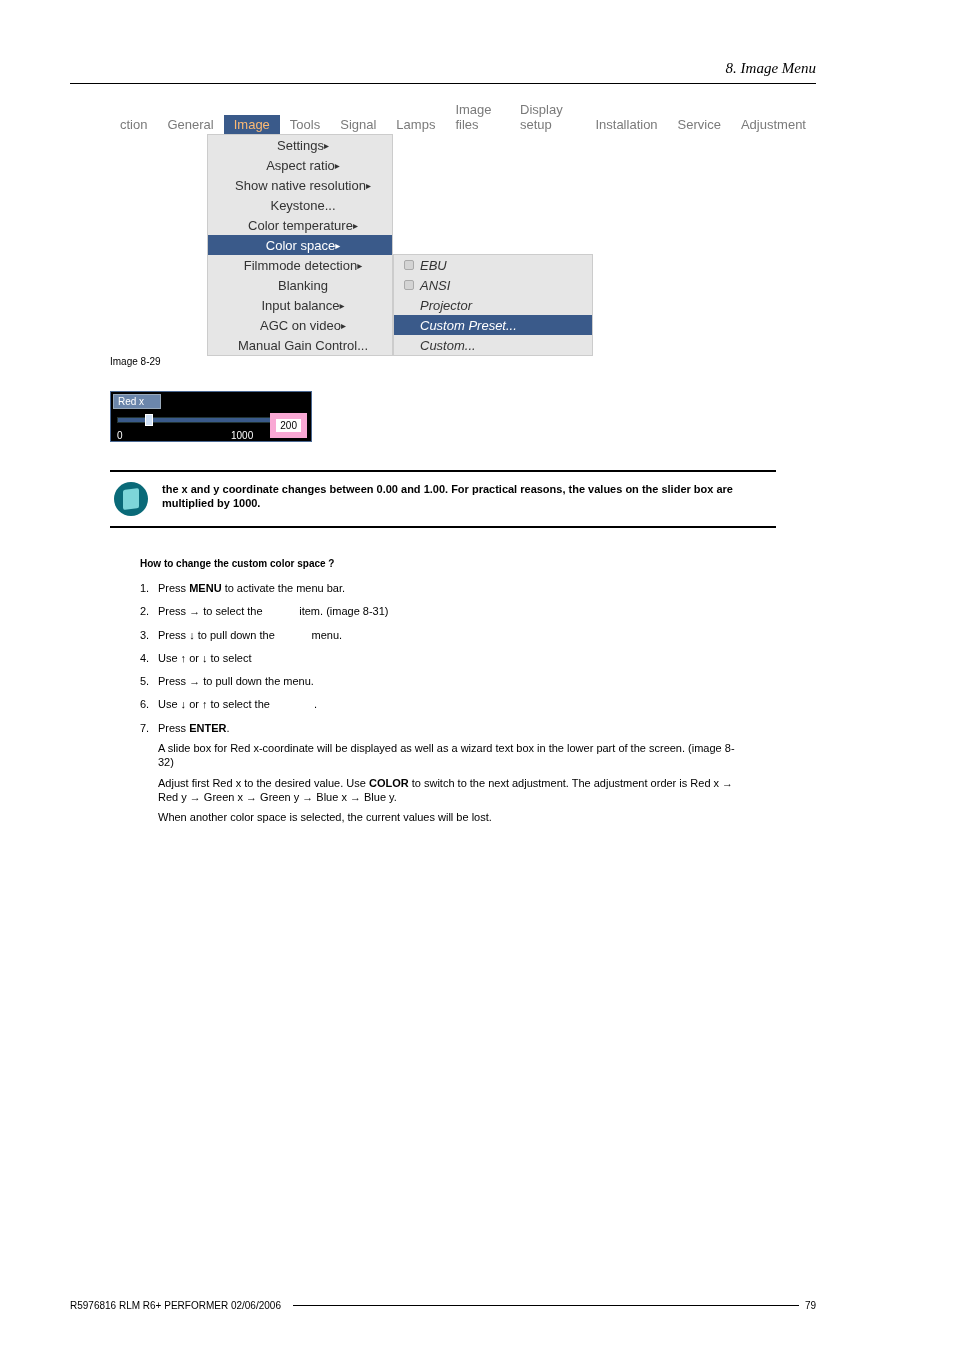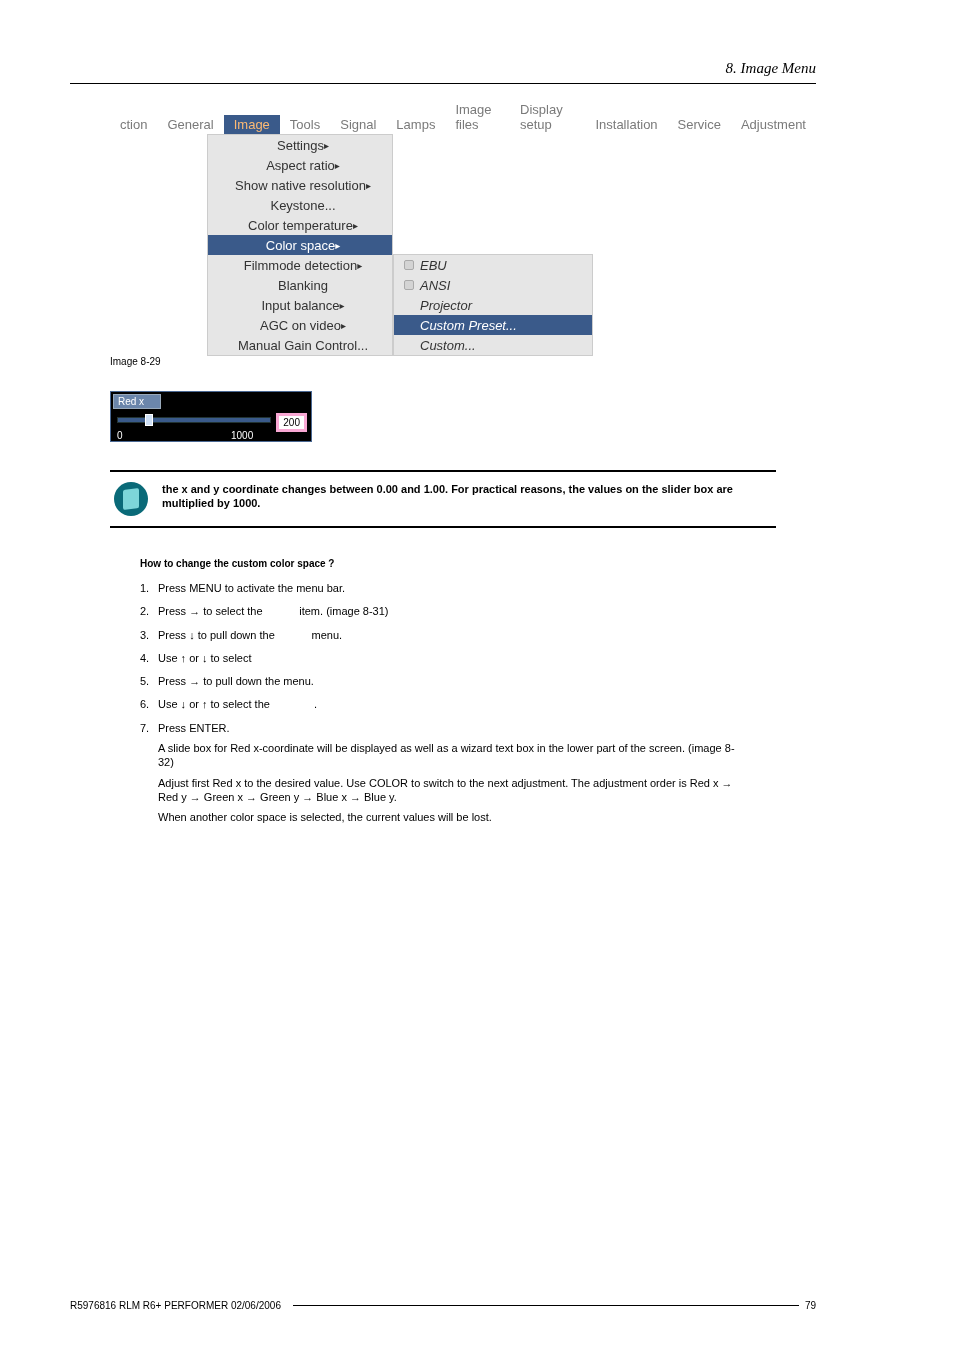--- a/index.html
+++ b/index.html
@@ -26,37 +26,37 @@
   .sub-menu .row .bullet { width: 10px; height: 10px; border-radius: 2px; background: #d4d4d4; border: 1px solid #aaa; margin-right: 6px; flex-shrink: 0; }
   .sub-menu .row.sel { background: #3a5a8a; color: #fff; }
 
   .img-caption { font-size: 10px; color: #000; margin-left: 40px; }
 
   .redx-box { width: 202px; border: 1px solid #4a6893; background: #000000; color: #fff; font-size: 11px; margin-left: 40px; margin-top: 24px; }
   .redx-title { background: #6b86ab; padding: 1px 4px; width: 48px; border: 1px solid #9ab; font-size: 10px; margin: 2px; }
   .redx-body { position: relative; height: 30px; padding: 4px 4px 2px 4px; }
   .redx-track { position: absolute; top: 6px; left: 6px; right: 40px; height: 6px; background: #3a5a8a; border: 1px solid #233; }
   .redx-thumb { position: absolute; top: 3px; left: 34px; width: 8px; height: 12px; background: #cfe0f5; border: 1px solid #fff; }
-  .redx-val { position: absolute; right: 4px; top: 2px; background: #fff; color: #000; font-size: 10px; padding: 1px 4px; border: 3px solid #f9a8d4; }
+  .redx-val { position: absolute; right: 4px; top: 2px; background: #fff; color: #000; font-size: 10px; padding: 1px 4px; border: 6px solid #f9a8d4; }
   .redx-min { position: absolute; left: 6px; bottom: 0; font-size: 10px; }
   .redx-max { position: absolute; left: 120px; bottom: 0; font-size: 10px; text-align: center; }
 
   .note-block { display: flex; align-items: flex-start; border-top: 2px solid #000; border-bottom: 2px solid #000; padding: 10px 4px; margin: 28px 40px 0 40px; }
   .note-icon { width: 34px; height: 34px; border-radius: 50%; background: #0a6a78; margin-right: 14px; flex-shrink: 0; position: relative; }
   .note-icon::after { content: ""; position: absolute; left: 9px; top: 7px; width: 16px; height: 20px; background: #7dd6d9; border-radius: 2px; transform: skewY(-6deg); }
   .note-text { font-size: 11px; font-weight: bold; line-height: 1.3; }
 
   .howto-h { font-weight: bold; font-size: 10px; margin: 30px 0 12px 70px; }
   .steps { margin: 0 70px; font-size: 11px; line-height: 1.3; }
   .steps li { margin-bottom: 9px; list-style: none; display: flex; }
   .steps li .num { width: 18px; flex-shrink: 0; }
   .step-body { flex: 1; }
   .step-sub { margin-top: 6px; }
   .ital { font-style: italic; }
-  b { font-weight: normal; }
+  b { font-weight: bold; }
 
   .footer { position: absolute; left: 70px; right: 70px; bottom: 40px; font-size: 10px; border-top: 1px solid transparent; }
   .footer-line { display: flex; align-items: center; }
   .footer-text { white-space: nowrap; padding-right: 6px; }
   .footer-rule { flex: 1; border-top: 1px solid #000; height: 0; margin: 0 6px; }
   .footer-page { white-space: nowrap; }
 </style>
 </head>
 <body>
 <div class="page">

